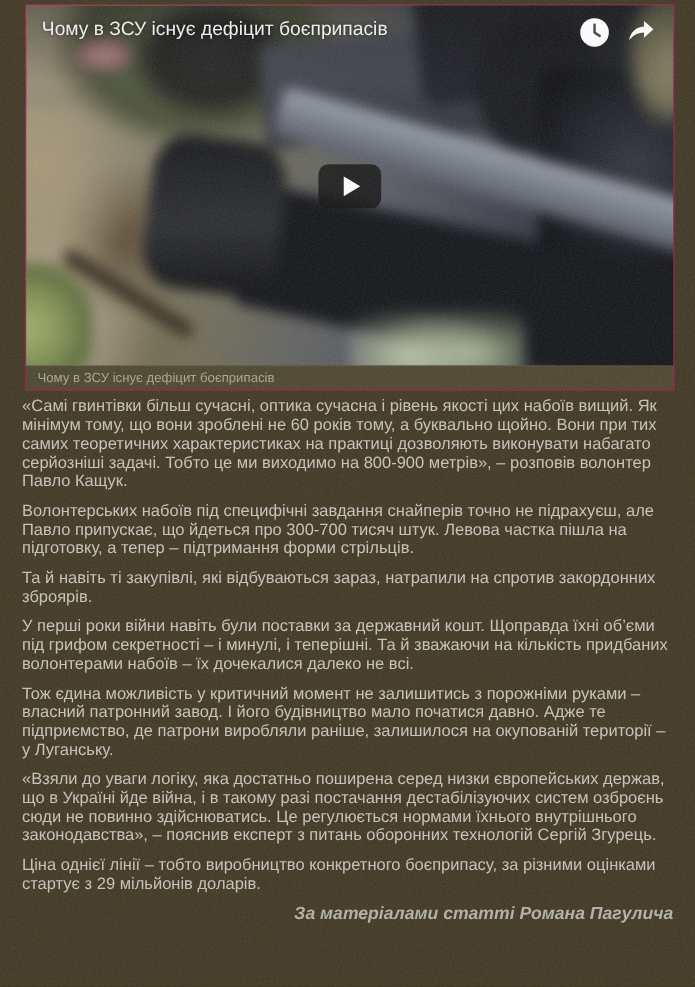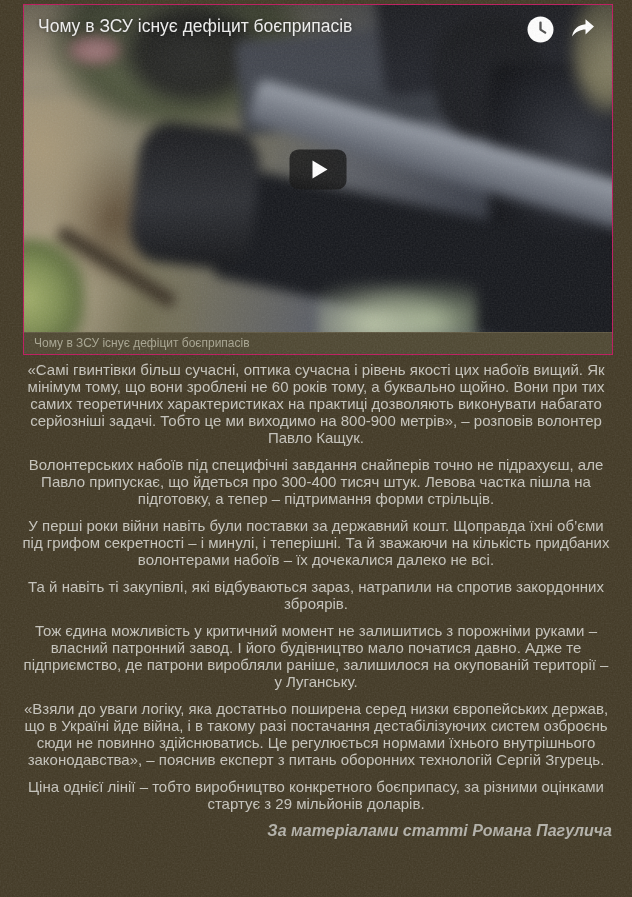--- a/index.html
+++ b/index.html
@@ -150,21 +150,21 @@
   .article {
     position: absolute;
     left: 20px;
     top: 361px;
     width: 592px;
     color: #c6c4bc;
     font-size: 15px;
     line-height: 17px;
     z-index: 2;
   }
-  .article p { margin: 0 0 10px 0; text-align: center; }
+  .article p { margin: 0 0 10px 0; }
   .byline {
     margin-top: 2px;
     text-align: right;
     font-weight: bold;
     font-style: italic;
     font-size: 16px;
     color: #b3b1a9;
   }
 </style>
 </head>
@@ -209,23 +209,23 @@
     <div class="play-button">
       <div class="play-triangle"></div>
     </div>
   </div>
 
   <div class="video-caption">Чому в ЗСУ існує дефіцит боєприпасів</div>
 </div>
 
 <div class="article">
   <p>«Самі гвинтівки більш сучасні, оптика сучасна і рівень якості цих набоїв вищий. Як мінімум тому, що вони зроблені не 60 років тому, а буквально щойно. Вони при тих самих теоретичних характеристиках на практиці дозволяють виконувати набагато серйозніші задачі. Тобто це ми виходимо на 800-900 метрів», – розповів волонтер Павло Кащук.</p>
-  <p>Волонтерських набоїв під специфічні завдання снайперів точно не підрахуєш, але Павло припускає, що йдеться про 300-400 тисяч штук. Левова частка пішла на підготовку, а тепер – підтримання форми стрільців.</p>
+  <p>Волонтерських набоїв під специфічні завдання снайперів точно не підрахуєш, але Павло припускає, що йдеться про 300-700 тисяч штук. Левова частка пішла на підготовку, а тепер – підтримання форми стрільців.</p>
+  <p>Та й навіть ті закупівлі, які відбуваються зараз, натрапили на спротив закордонних зброярів.</p>
   <p>У перші роки війни навіть були поставки за державний кошт. Щоправда їхні об’єми під грифом секретності – і минулі, і теперішні. Та й зважаючи на кількість придбаних волонтерами набоїв – їх дочекалися далеко не всі.</p>
-  <p>Та й навіть ті закупівлі, які відбуваються зараз, натрапили на спротив закордонних зброярів.</p>
   <p>Тож єдина можливість у критичний момент не залишитись з порожніми руками – власний патронний завод. І його будівництво мало початися давно. Адже те підприємство, де патрони виробляли раніше, залишилося на окупованій території – у Луганську.</p>
   <p>«Взяли до уваги логіку, яка достатньо поширена серед низки європейських держав, що в Україні йде війна, і в такому разі постачання дестабілізуючих систем озброєнь сюди не повинно здійснюватись. Це регулюється нормами їхнього внутрішнього законодавства», – пояснив експерт з питань оборонних технологій Сергій Згурець.</p>
   <p>Ціна однієї лінії – тобто виробництво конкретного боєприпасу, за різними оцінками стартує з 29 мільйонів доларів.</p>
   <div class="byline">За матеріалами статті Романа Пагулича</div>
 </div>
 
 <svg class="noise-overlay">
   <filter id="grainF">
     <feTurbulence type="fractalNoise" baseFrequency="0.65" numOctaves="2" seed="7"></feTurbulence>
     <feColorMatrix type="saturate" values="0"></feColorMatrix>

